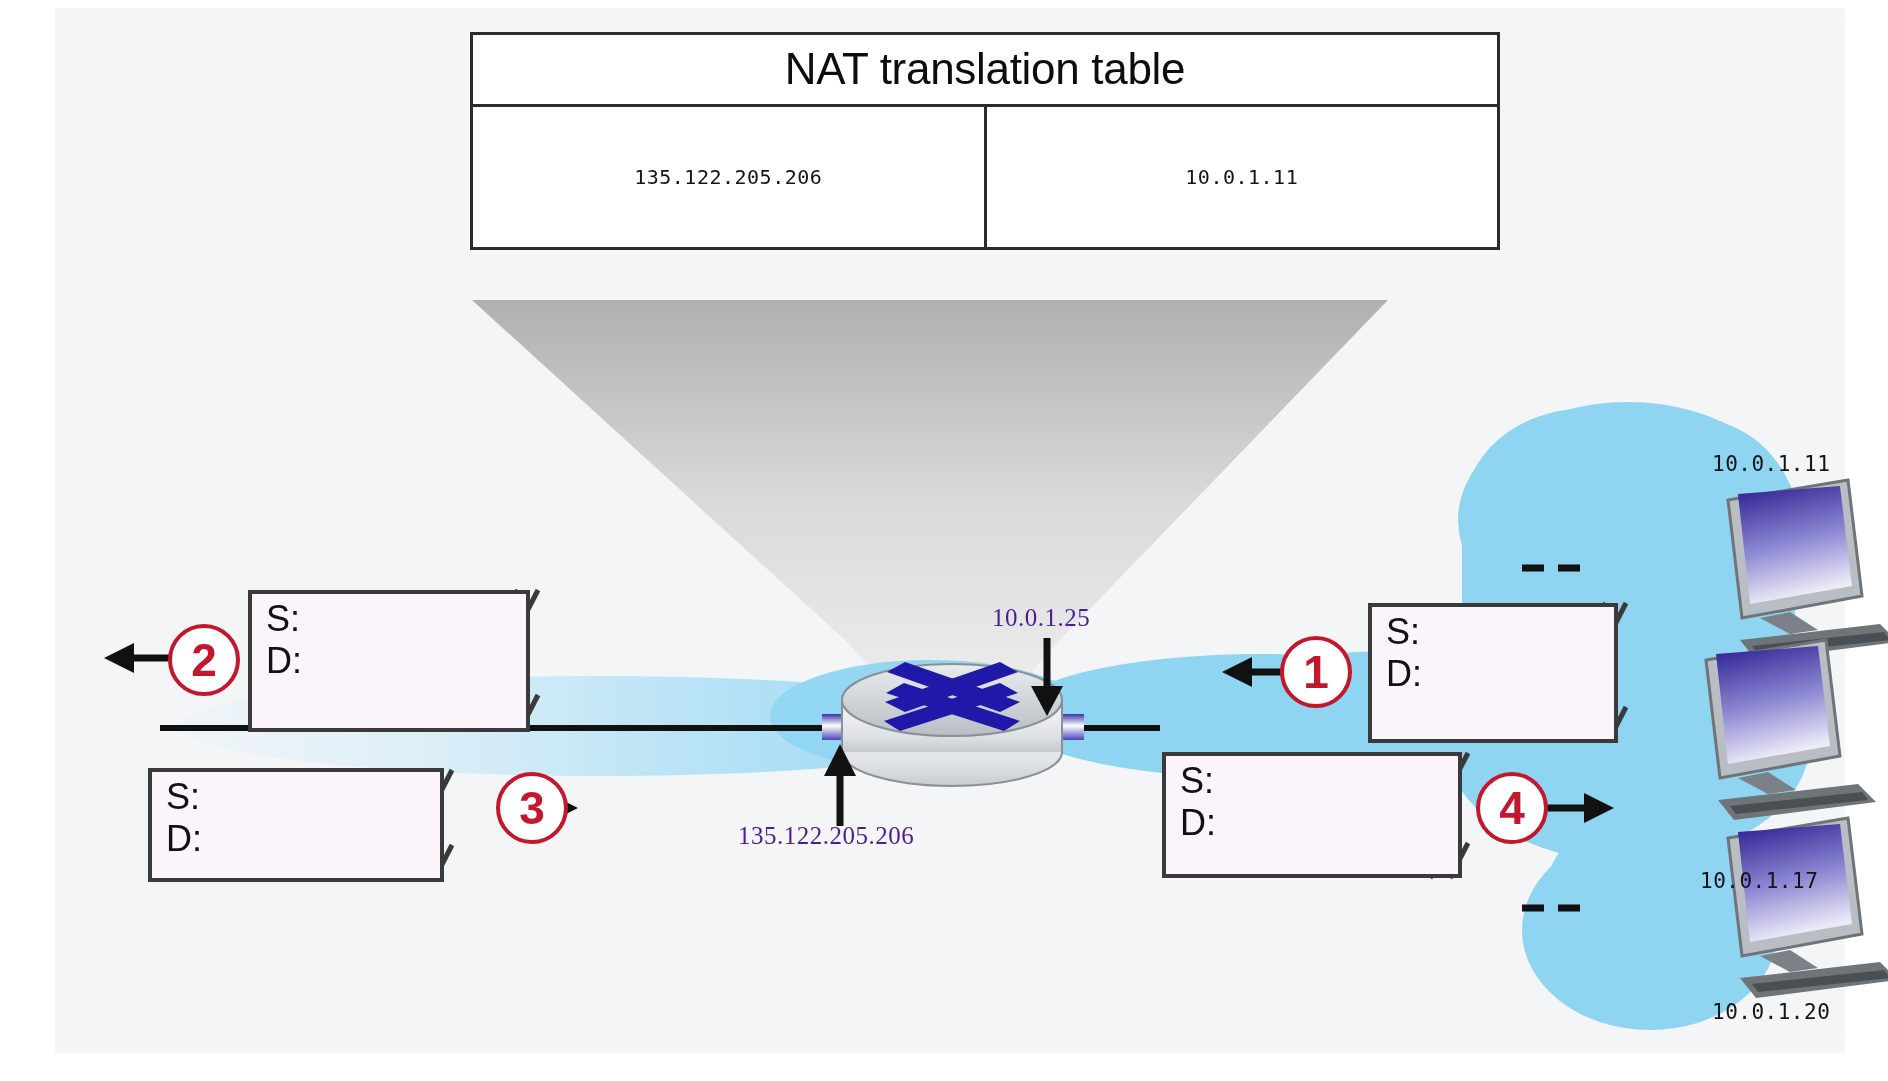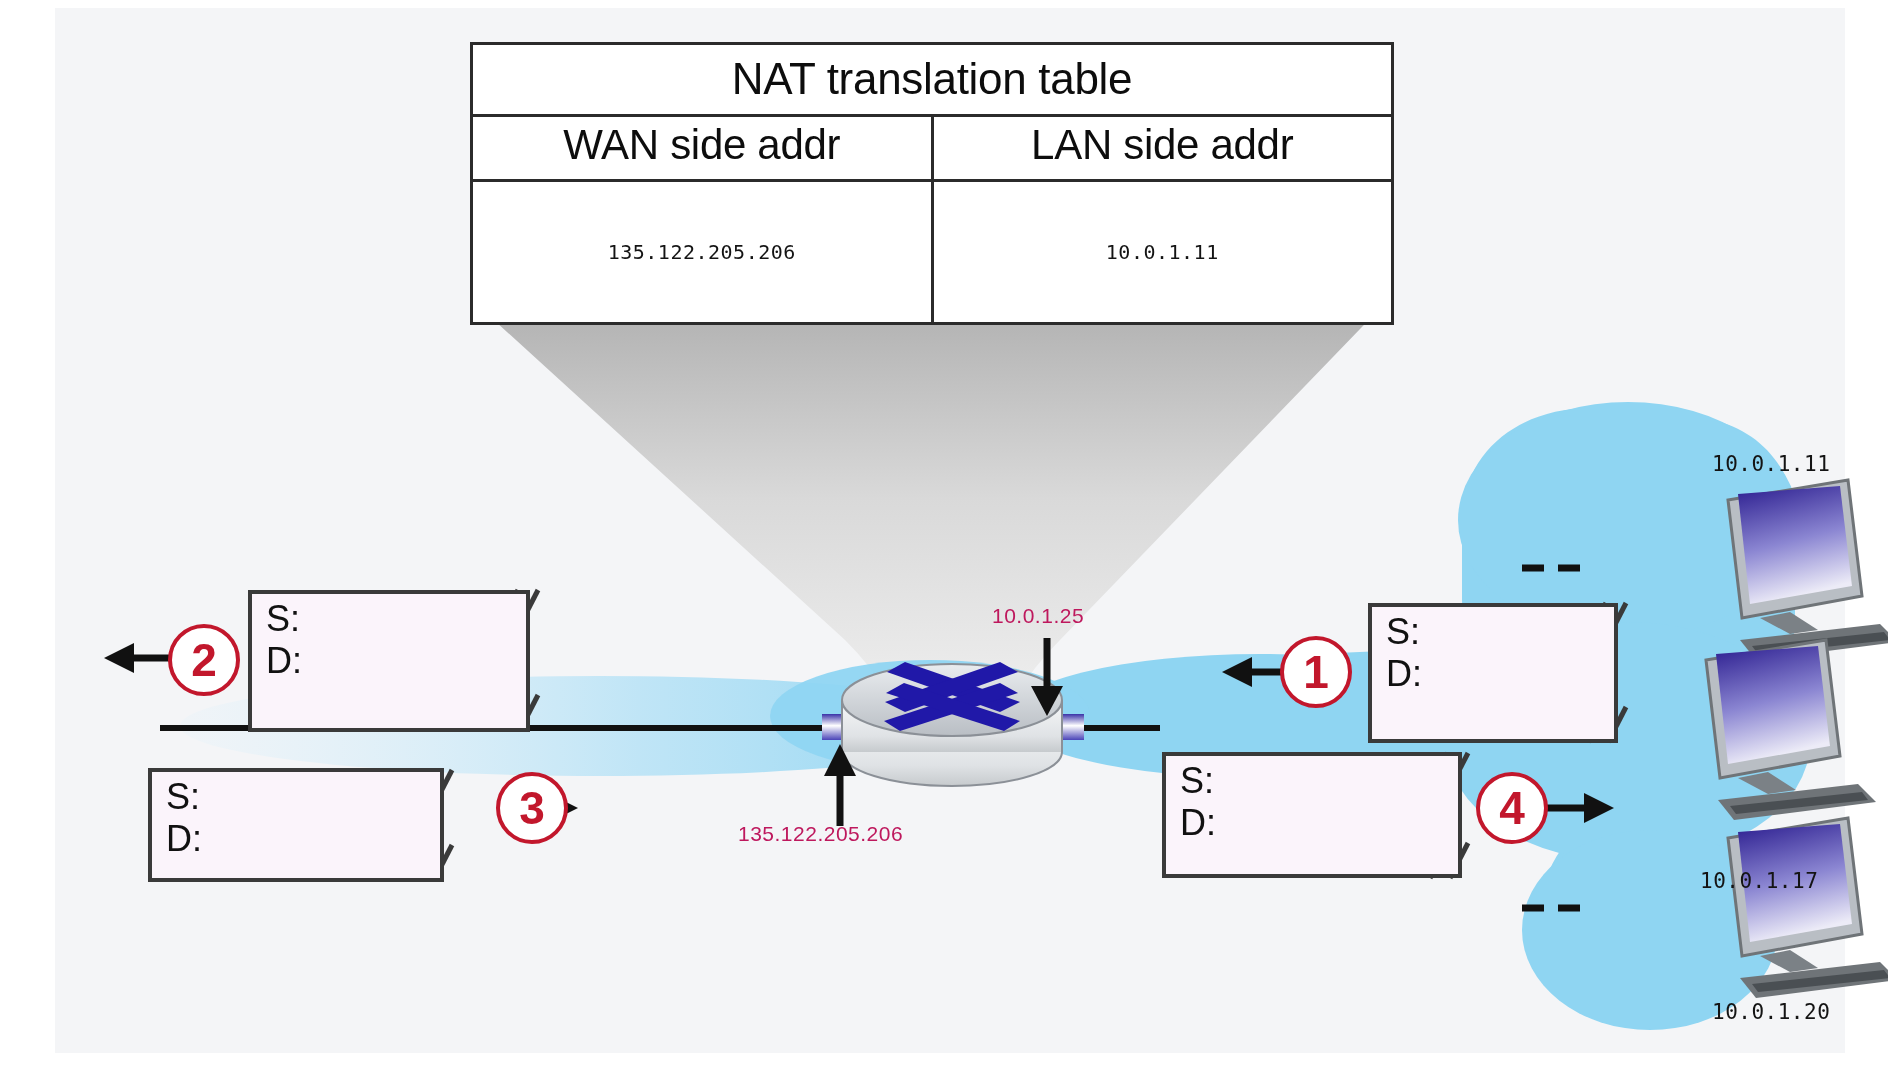--- a/index.html
+++ b/index.html
@@ -14,21 +14,21 @@
   
   #panel{
     position:absolute;left:55px;top:8px;width:1790px;height:1045px;
     background:#f4f5f7;
   }
   #svgroot{position:absolute;left:0;top:0;width:1888px;height:1081px;}
 
   
   .nat-table{
     position:absolute;
-    left:470px;top:42px;width:924px;
+    left:470px;top:32px;width:1030px;
     border:3px solid #2b2b2b;
     background:#ffffff;
     box-sizing:border-box;
   }
   .nat-title{
     text-align:center;
     font-size:44px;
     line-height:1.25;
     padding:6px 0 8px 0;
     color:#0d0d0d;
@@ -81,23 +81,23 @@
     font-size:46px;
     font-weight:bold;
     display:flex;align-items:center;justify-content:center;
     box-sizing:border-box;
     font-family:"Liberation Sans",sans-serif;
   }
 
   
   .addr-label{
     position:absolute;
-    font-family:Liberation Sans, sans-serif;
-    font-size:21px;
-    color:#be185d;
+    font-family:Liberation Serif, serif;
+    font-size:25px;
+    color:#4c1d95;
     letter-spacing:0.5px;
     white-space:nowrap;
   }
   .host-label{
     position:absolute;
     font-family:"DejaVu Sans Mono","Liberation Mono",monospace;
     font-size:21px;
     color:#141414;
     letter-spacing:0.5px;
     white-space:nowrap;
@@ -273,24 +273,20 @@
       <polygon points="1728,838 1742,956 1862,934 1848,818" fill="#b9bec4" stroke="#6f7478" stroke-width="3"></polygon>
       <polygon points="1738,832 1750,942 1852,924 1840,824" fill="url(#screenGrad)"></polygon>
       <polygon points="1760,956 1790,972 1818,968 1790,950" fill="#7b8186"></polygon>
       <polygon points="1740,978 1880,962 1898,980 1756,998" fill="#6f7478"></polygon>
       <polygon points="1752,984 1884,970 1890,978 1758,992" fill="#4a4f53"></polygon>
     </g>
   </svg>
 
   <div class="nat-table">
     <div class="nat-title">NAT translation table</div>
-    <div class="nat-head">
-      <div>WAN side addr</div>
-      <div>LAN side addr</div>
-    </div>
     <div class="nat-body">
       <div>135.122.205.206</div>
       <div>10.0.1.11</div>
     </div>
   </div>
 
   <div class="pkt" style="left:248px;top:590px;width:282px;height:142px;">
     <div class="sd">
       <span>S:</span>
       <span>D:</span>

